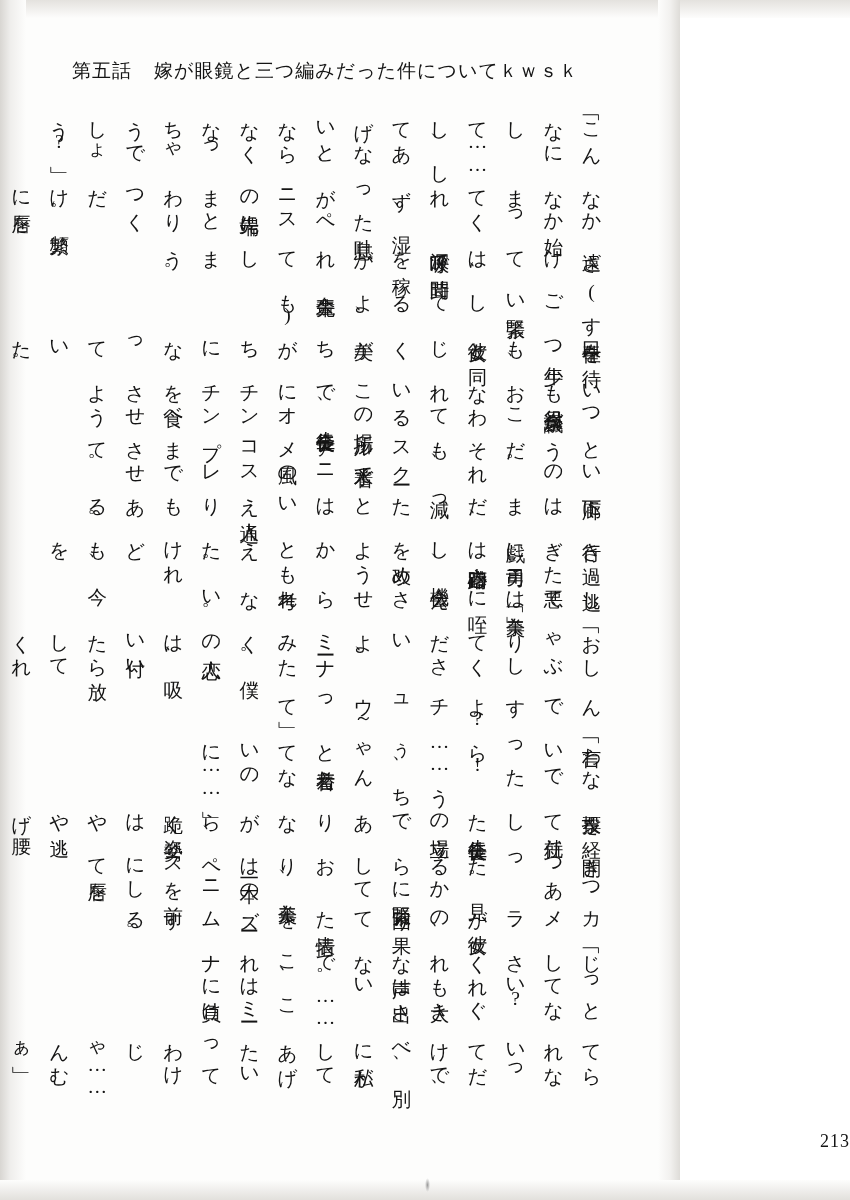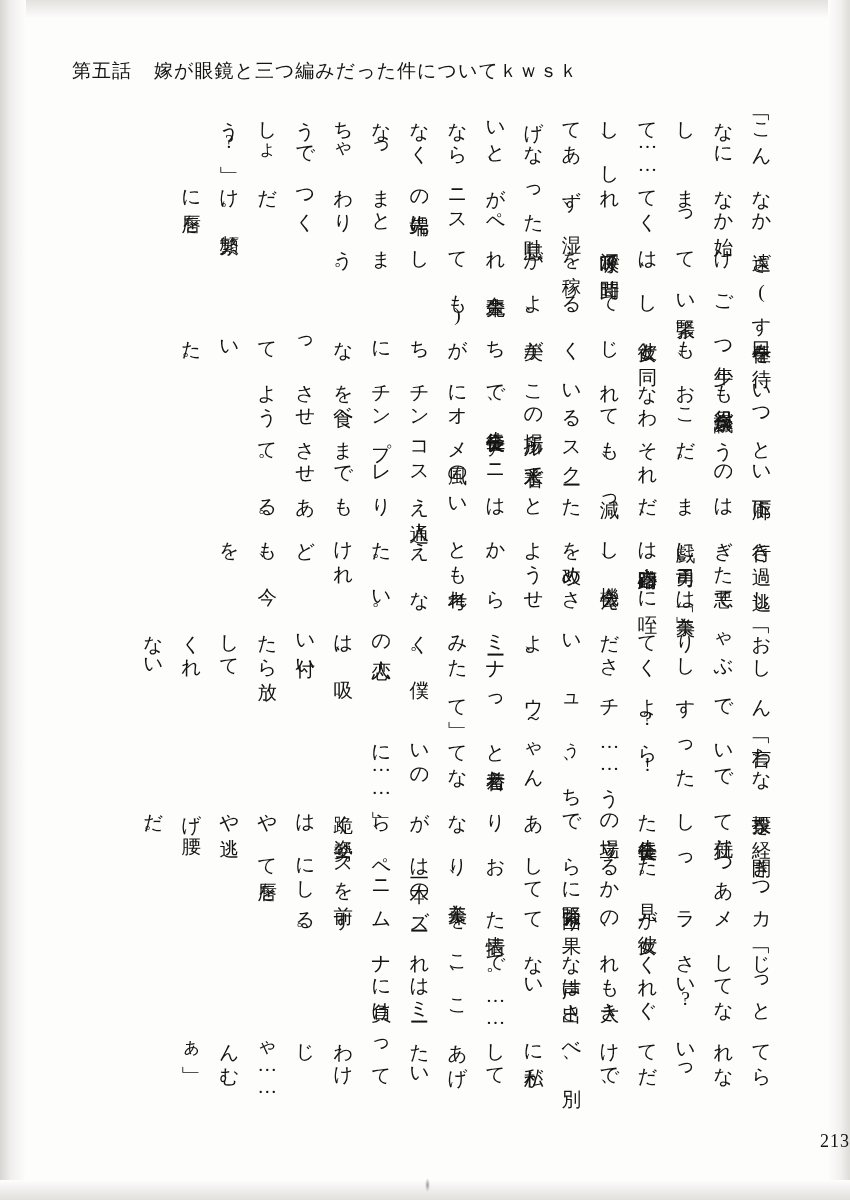--- a/index.html
+++ b/index.html
@@ -13,21 +13,21 @@
     font-family: "Liberation Serif", "DejaVu Serif", serif;
     color: #1a1a1a;
     position: relative;
     overflow: hidden;
   }
 
   .page {
     position: absolute;
     left: 0;
     top: 0;
-    width: 850px;
+    width: 680px;
     height: 1200px;
     background: #fdfdfc;
   }
 
   
   .page-edge-left {
     position: absolute;
     left: 0; top: 0;
     width: 26px; height: 1200px;
     background: linear-gradient(to right, #d8d6d2 0%, #efeeec 40%, #fdfdfc 100%);

